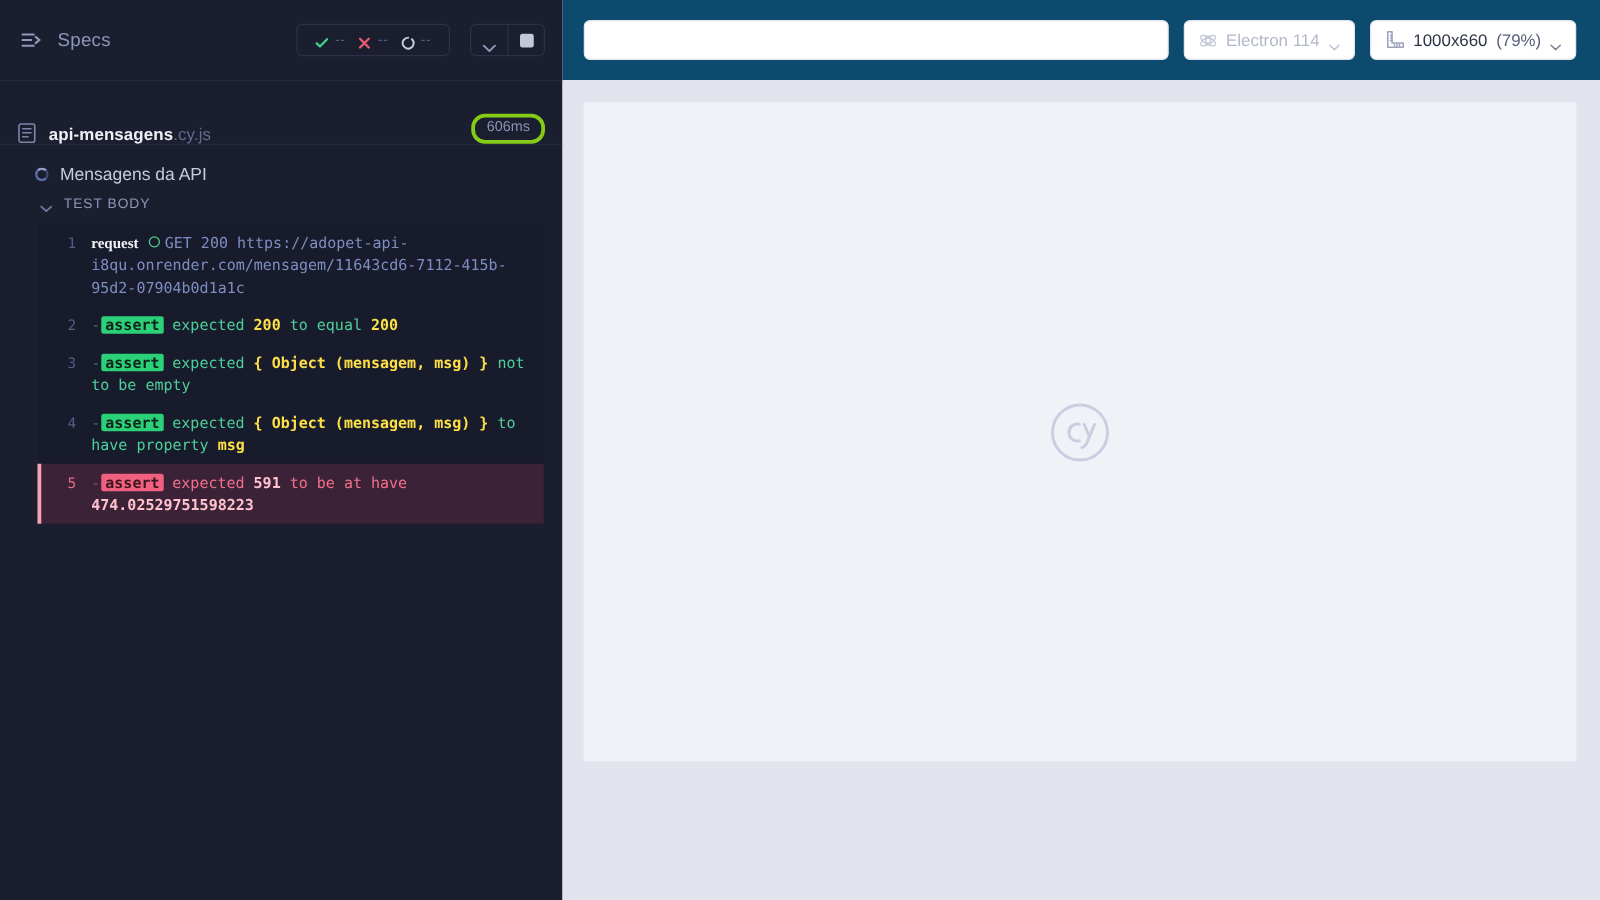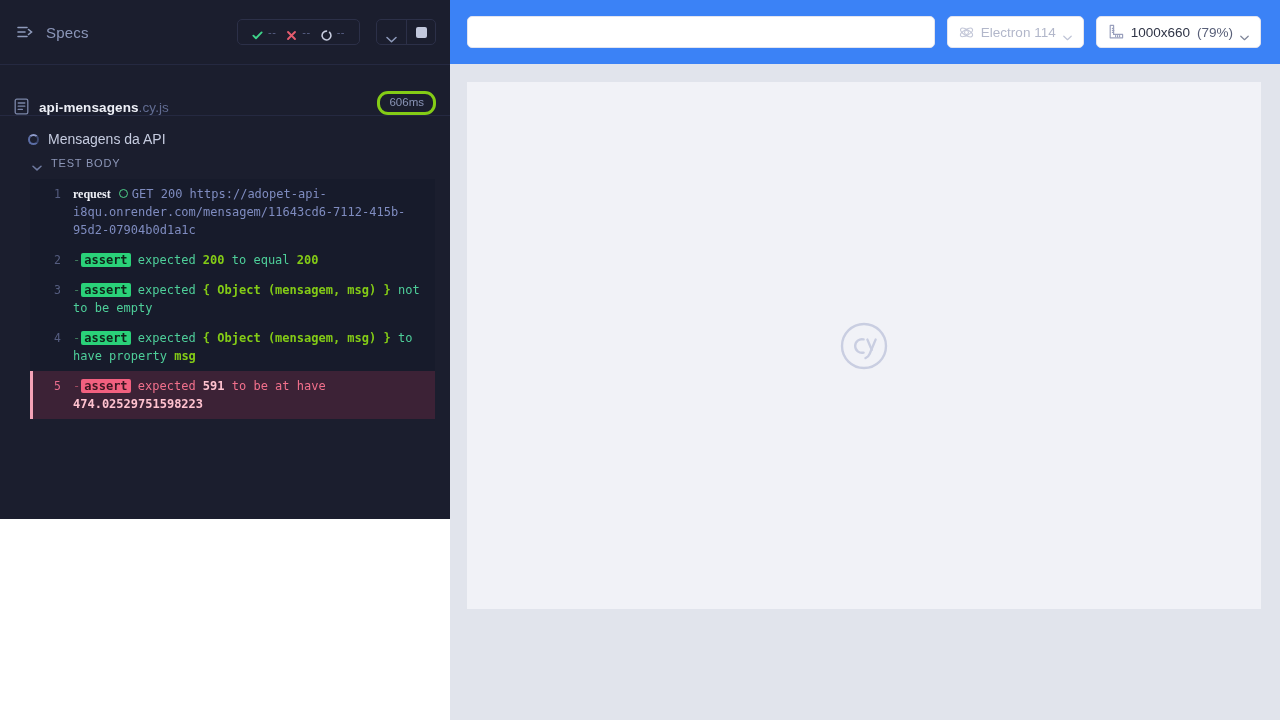--- a/index.html
+++ b/index.html
@@ -7,21 +7,21 @@
     width: 1280px; height: 720px;
     overflow: hidden;
     background: #ffffff;
     font-family: "Liberation Sans", sans-serif;
   }
 
   #app { position: relative; width: 1280px; height: 720px; display: flex; }
 
   
   .reporter {
-    width: 450px; height: 519px;
+    width: 450px; height: 720px;
     background: #1b1e2e;
     display: flex; flex-direction: column;
     flex: 0 0 450px;
     position: relative;
   }
 
   
   .rep-header {
     height: 64px; min-height: 64px;
     display: flex; align-items: center;
@@ -145,21 +145,21 @@
     margin: 0 4px 0 8px; vertical-align: 0px;
   }
   .url-text { color: #7f8cc0; }
   .dash { color: #3f7a5c; margin-right: 1px; }
   .assert-pill {
     background: #2ad179; color: #10221a;
     font-weight: 700; border-radius: 2px;
     padding: 0 3px;
   }
   .assert-text { color: #4ecf9a; }
-  .assert-strong { color: #84cc16; font-weight: 700; margin-top: 24px; }
+  .assert-strong { color: #fde047; font-weight: 700; margin-top: 24px; }
 
   .cmd.failed {
     background: #3c2236;
     border-left: 3px solid #f5a3b7;
     padding-left: 0;
     margin-left: 0;
   }
   .cmd.failed .cmd-num { color: #e86c8c; width: 40px; flex: 0 0 40px; }
   .fail-pill {
     background: #f2607f; color: #3b1622;
@@ -170,21 +170,21 @@
   .fail-dash { color: #9e4a60; margin-right: 1px; }
 
   
   .runner {
     flex: 1 1 auto; height: 720px;
     background: #ffffff;
     display: flex; flex-direction: column;
   }
   .runner-header {
     height: 64px; min-height: 64px;
-    background: #3b82f6;
+    background: #0c4a6e;
     display: flex; align-items: center;
     padding: 0 20px 0 17px;
     gap: 12px;
   }
   .url-bar {
     flex: 1 1 auto; height: 32px;
     border: 1px solid #e2e4ef;
     border-radius: 5px;
     background: #fff;
     padding: 0 10px;

